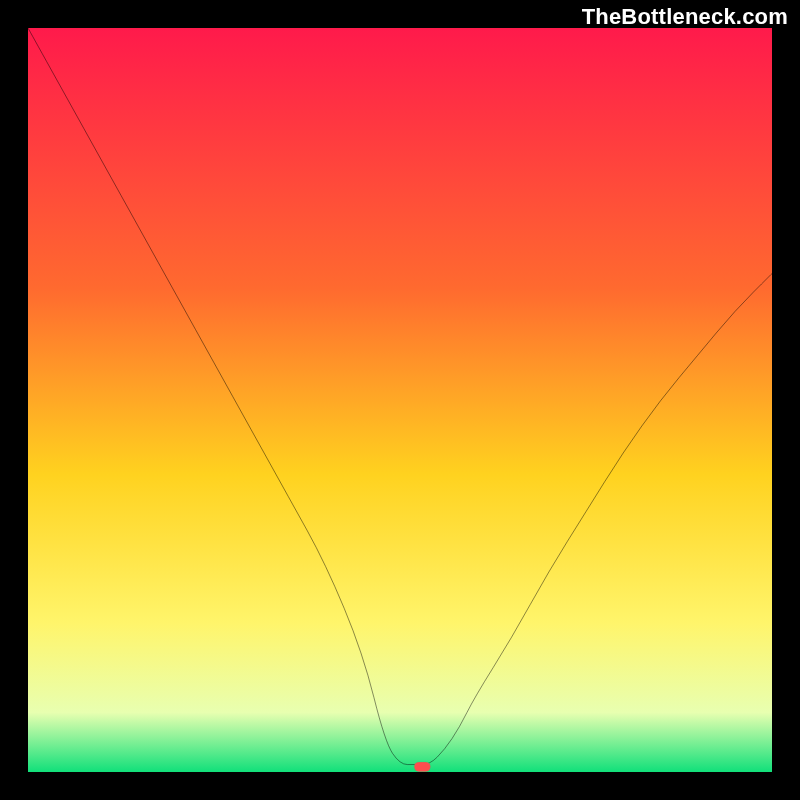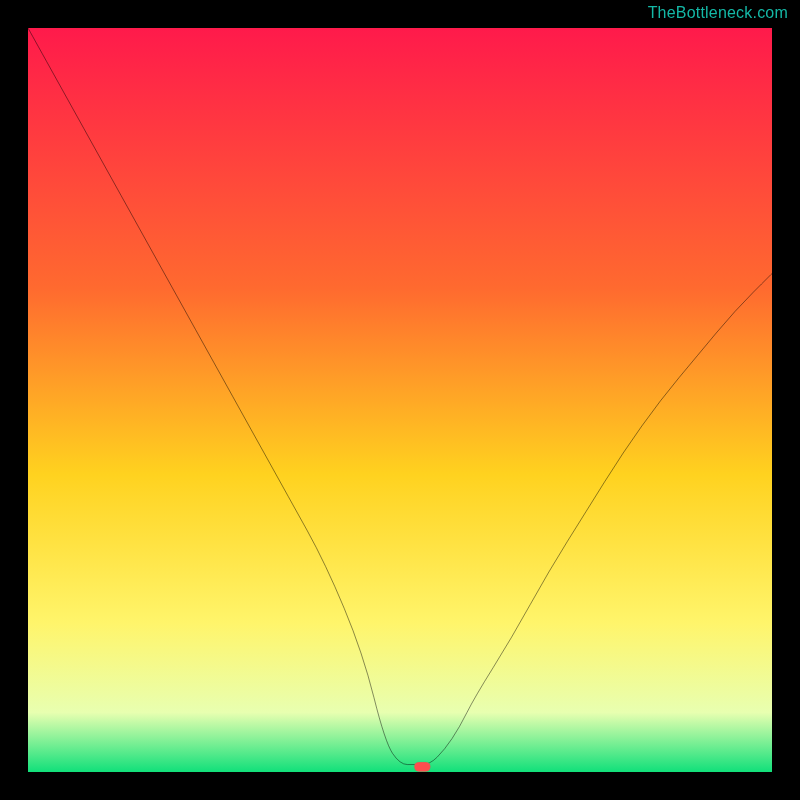--- a/index.html
+++ b/index.html
@@ -13,23 +13,23 @@
   .frame {
     position: relative;
     width: 800px;
     height: 800px;
     background: #000;
   }
   .watermark {
     position: absolute;
     top: 4px;
     right: 12px;
-    color: #14b8a6;
-    font-size: 16px;
-    font-weight: 400;
+    color: #ffffff;
+    font-size: 22px;
+    font-weight: 700;
     letter-spacing: 0.2px;
     z-index: 10;
   }
   .plot {
     position: absolute;
     left: 28px;
     top: 28px;
     width: 744px;
     height: 744px;
     overflow: hidden;

